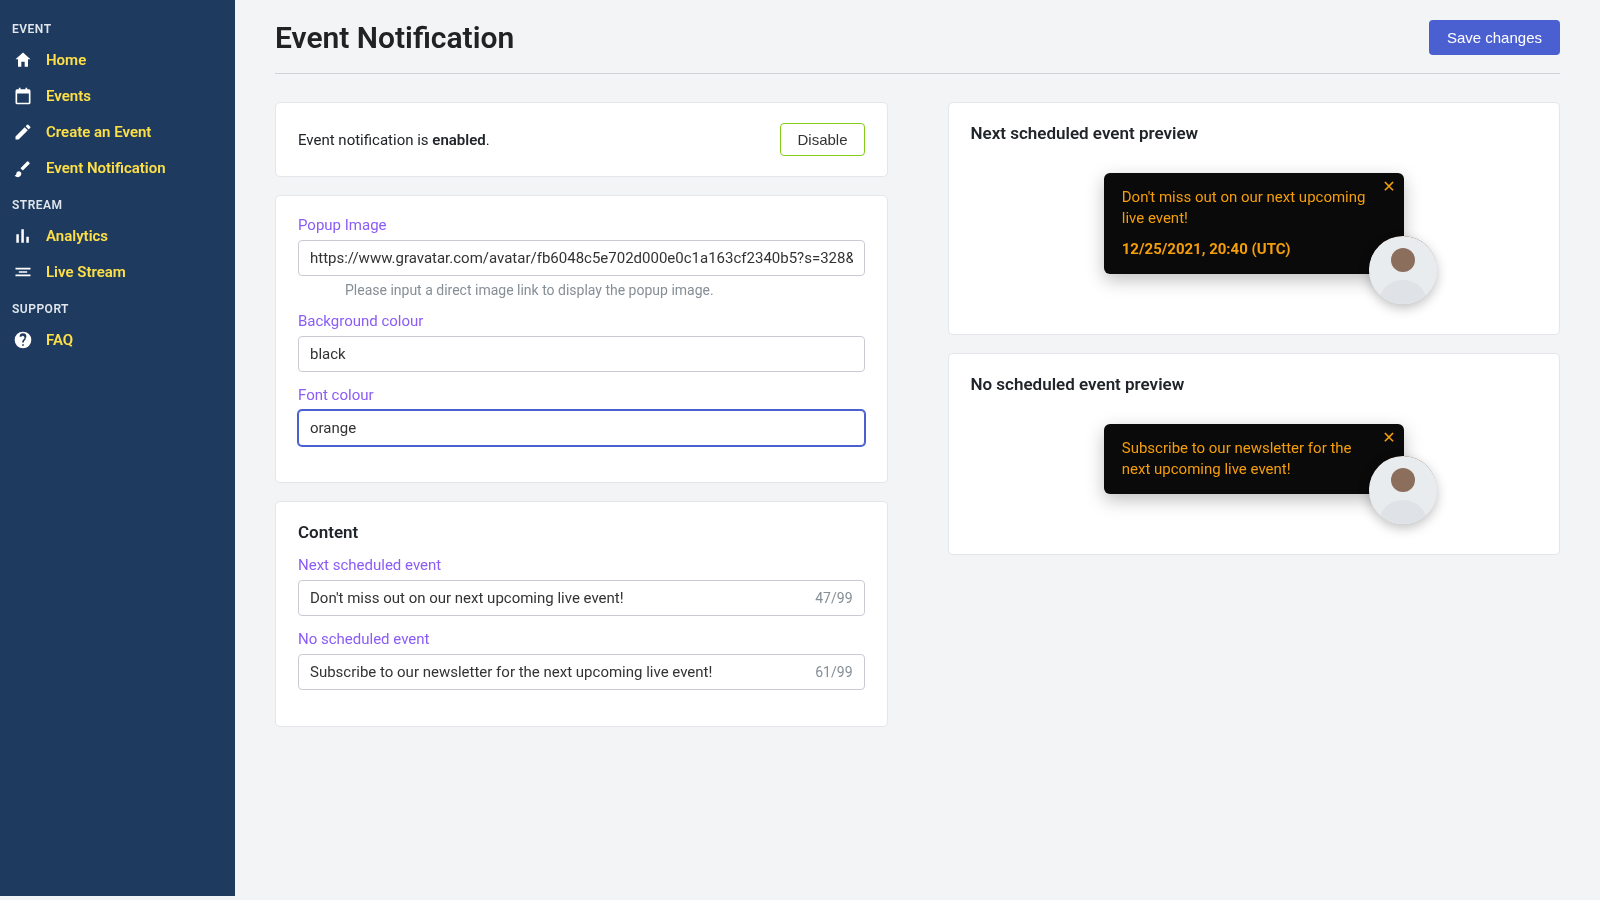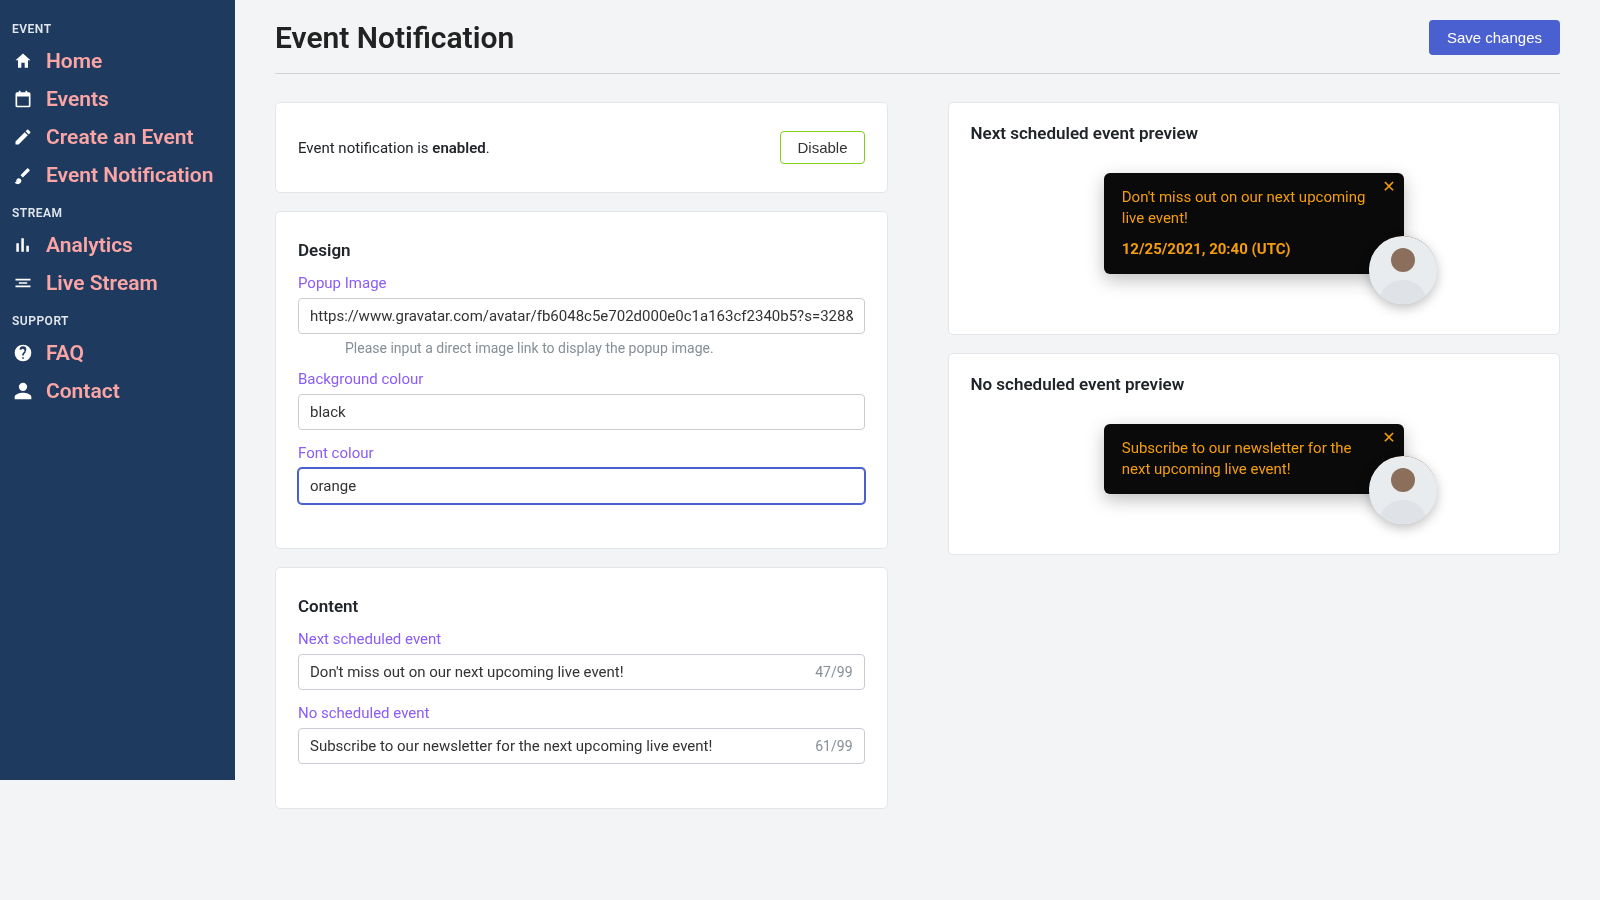--- a/index.html
+++ b/index.html
@@ -14,37 +14,37 @@
     display: flex;
   }
 
   
   .sidebar {
     width: 235px;
     background: #1e3a5f;
     color: #fff;
     padding: 10px 0;
     flex-shrink: 0;
-    height: 780px;
+    height: 896px;
   }
   .sidebar-section-title {
     font-size: 12px;
     font-weight: 600;
     letter-spacing: 0.5px;
     padding: 12px 12px 6px 12px;
     color: #e0e6ec;
   }
   .sidebar-item {
     display: flex;
     align-items: center;
     padding: 7px 12px;
     cursor: pointer;
     font-weight: 600;
-    font-size: 21px;
-    color: #fca5a5;
+    font-size: 15px;
+    color: #fde047;
   }
   .sidebar-item .icon {
     width: 22px;
     height: 22px;
     margin-right: 12px;
     display: inline-flex;
     align-items: center;
     justify-content: center;
   }
   .sidebar-item .icon svg { fill: #fff; }
@@ -83,21 +83,21 @@
     gap: 20px;
     align-items: flex-start;
   }
   .col-left { flex: 1; }
   .col-right { flex: 1; padding-left: 40px; }
 
   .card {
     background: #fff;
     border: 1px solid #e4e6ea;
     border-radius: 5px;
-    padding: 28px 22px;
+    padding: 20px 22px;
     margin-bottom: 18px;
   }
   .card-row {
     display: flex;
     align-items: center;
     justify-content: space-between;
   }
   .card h3 {
     font-size: 17px;
     font-weight: 600;
@@ -268,49 +268,40 @@
 
   <div class="sidebar-item">
     <span class="icon">
       <svg viewBox="0 0 24 24" width="20" height="20">
           <path d="M12 2a10 10 0 1 0 0 20 10 10 0 0 0 0-20zm1 17h-2v-2h2v2zm2.07-7.75l-.9.92C13.45 12.9 13 13.5 13 15h-2v-.5c0-1.1.45-2.1 1.17-2.83l1.24-1.26A2 2 0 0 0 10 8H8a4 4 0 0 1 8 0c0 .88-.36 1.68-.93 2.25z"></path>
         </svg>
     </span>
     <span>FAQ</span>
   </div>
 
-  <div class="sidebar-item">
-    <span class="icon">
-      <svg viewBox="0 0 24 24" width="20" height="20">
-          <path d="M12 12a5 5 0 1 0-5-5 5 5 0 0 0 5 5zm0 2c-3.33 0-10 1.67-10 5v3h20v-3c0-3.33-6.67-5-10-5z"></path>
-        </svg>
-    </span>
-    <span>Contact</span>
-  </div>
 </nav>
 
 <main class="main">
   <div class="header-row">
     <h1 class="page-title">Event Notification</h1>
     <button class="btn-primary">Save changes</button>
   </div>
 
   <div class="columns">
 
     <div class="col-left">
 
       <div class="card card-row">
         <div class="status-text">
           <span>Event notification is </span><strong>enabled</strong><span>.</span>
         </div>
         <button class="btn-outline">Disable</button>
       </div>
 
       <div class="card">
-        <h3>Design</h3>
 
         <div class="form-group">
           <label class="form-label">Popup Image</label>
           <input class="form-input" type="text" value="https://www.gravatar.com/avatar/fb6048c5e702d000e0c1a163cf2340b5?s=328&amp;d=identicon" style="">
           <div class="form-help">Please input a direct image link to display the popup image.</div>
         </div>
 
         <div class="form-group">
           <label class="form-label">Background colour</label>
           <input class="form-input" type="text" value="black" style="">

